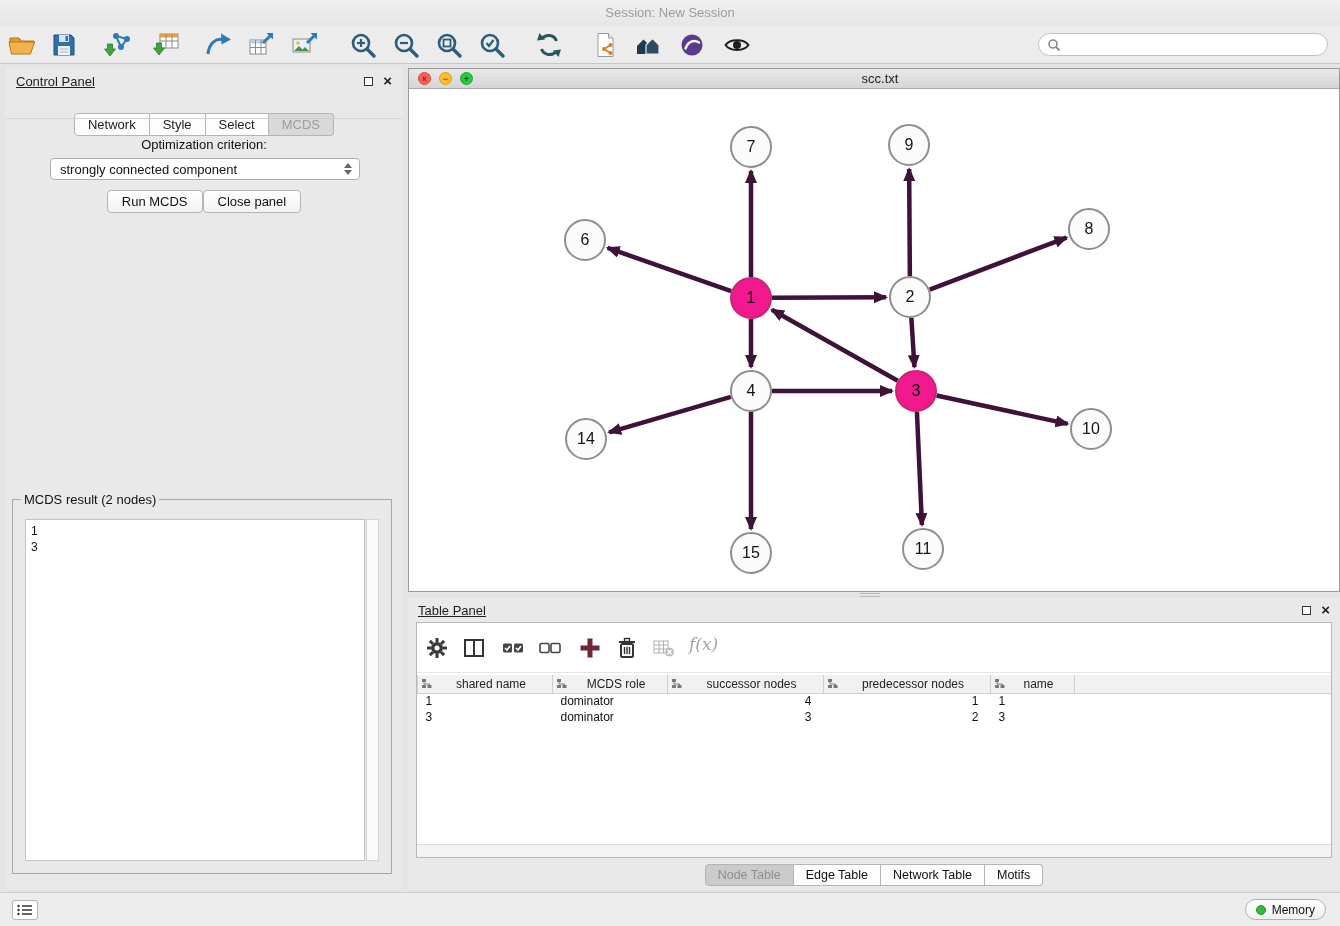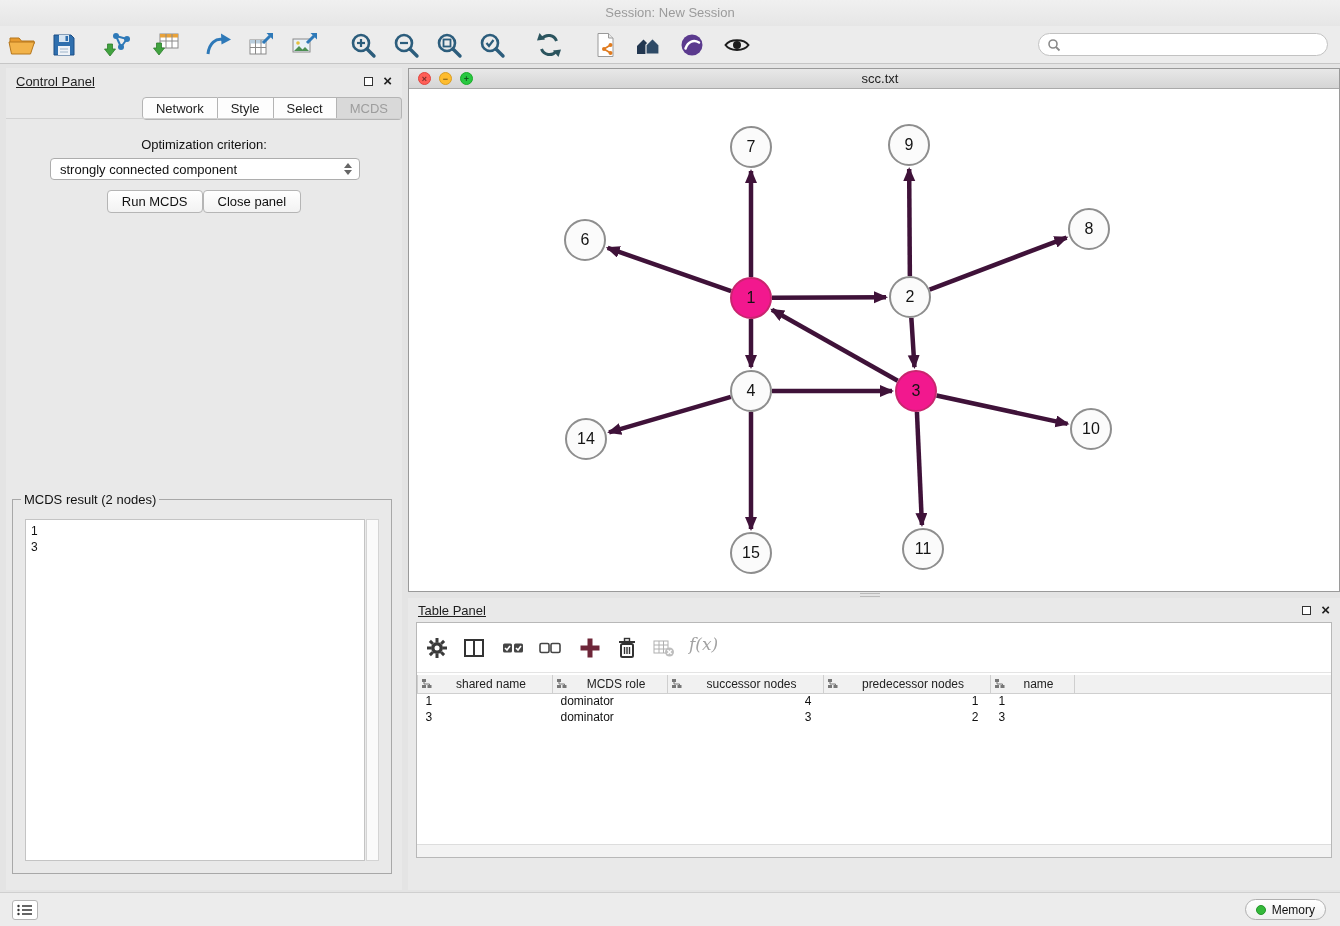--- a/index.html
+++ b/index.html
@@ -22,21 +22,21 @@
   
   .panel-title { font-size:13px; color:#1e1e1e;text-decoration:underline; }
   .win-float { display:inline-block; width:9px; height:9px; border:1.5px solid #333; background:#fff; }
   .win-close { font-size:15px; font-weight:bold; color:#222; line-height:10px; }
 
   
   .control-panel { position:absolute; left:6px; top:68px; width:396px; height:822px; background:#e9e9e9; }
   .cp-header { position:absolute; left:0; top:0; right:0; height:26px; display:flex; align-items:center; padding:0 10px; }
   .cp-header .panel-title { flex:1; }
   .cp-header .win-float { margin-right:10px; }
-  .cp-tabs { position:absolute; top:29px; left:0; right:0; display:flex; justify-content:flex-end; }
+  .cp-tabs { position:absolute; top:45px; left:0; right:0; display:flex; justify-content:center; }
   .cp-tab { font-size:13px; color:#222; background:#fdfdfd; border:1px solid #b4b4b4; border-left:none;
     padding:3px 13px; cursor:default; }
   .cp-tab.first { border-left:1px solid #b4b4b4; border-radius:4px 0 0 4px; }
   .cp-tab.last { border-radius:0 4px 4px 0; }
   .cp-tab.active { background:#d9d9d9; color:#9d9d9d; }
   .cp-sep { position:absolute; top:50px; left:0; right:0; border-bottom:1px solid #d2d2d2; }
   .opt-label { position:absolute; top:69px; left:0; right:0; text-align:center; font-size:13px; color:#111; }
   .dropdown { position:absolute; top:90px; left:44px; width:310px; height:22px; background:#fff;
     border:1px solid #adadad; border-radius:4px; display:flex; align-items:center; font-size:13px; padding-left:9px; color:#111; }
   .dropdown .dd-text { flex:1; }
@@ -523,20 +523,26 @@
           <td class="ar">3</td>
           <td class="ar">2</td>
           <td class="al">3</td>
           <td></td>
         </tr>
       </tbody>
     </table>
     <div class="tp-hscroll"></div>
   </div>
 
+  <div class="tp-tabs">
+    <div class="tp-tab first active">Node Table</div>
+    <div class="tp-tab">Edge Table</div>
+    <div class="tp-tab">Network Table</div>
+    <div class="tp-tab last">Motifs</div>
+  </div>
 </div>
 
 <div class="statusbar">
   <div class="sb-left-btn">
     <svg width="18" height="14" viewBox="0 0 18 14">
       <circle cx="2.5" cy="3" r="1.2" fill="#333"></circle>
         <line x1="6" y1="3" x2="16" y2="3" stroke="#333" stroke-width="1.5"></line>
       <circle cx="2.5" cy="7" r="1.2" fill="#333"></circle>
         <line x1="6" y1="7" x2="16" y2="7" stroke="#333" stroke-width="1.5"></line>
       <circle cx="2.5" cy="11" r="1.2" fill="#333"></circle>

